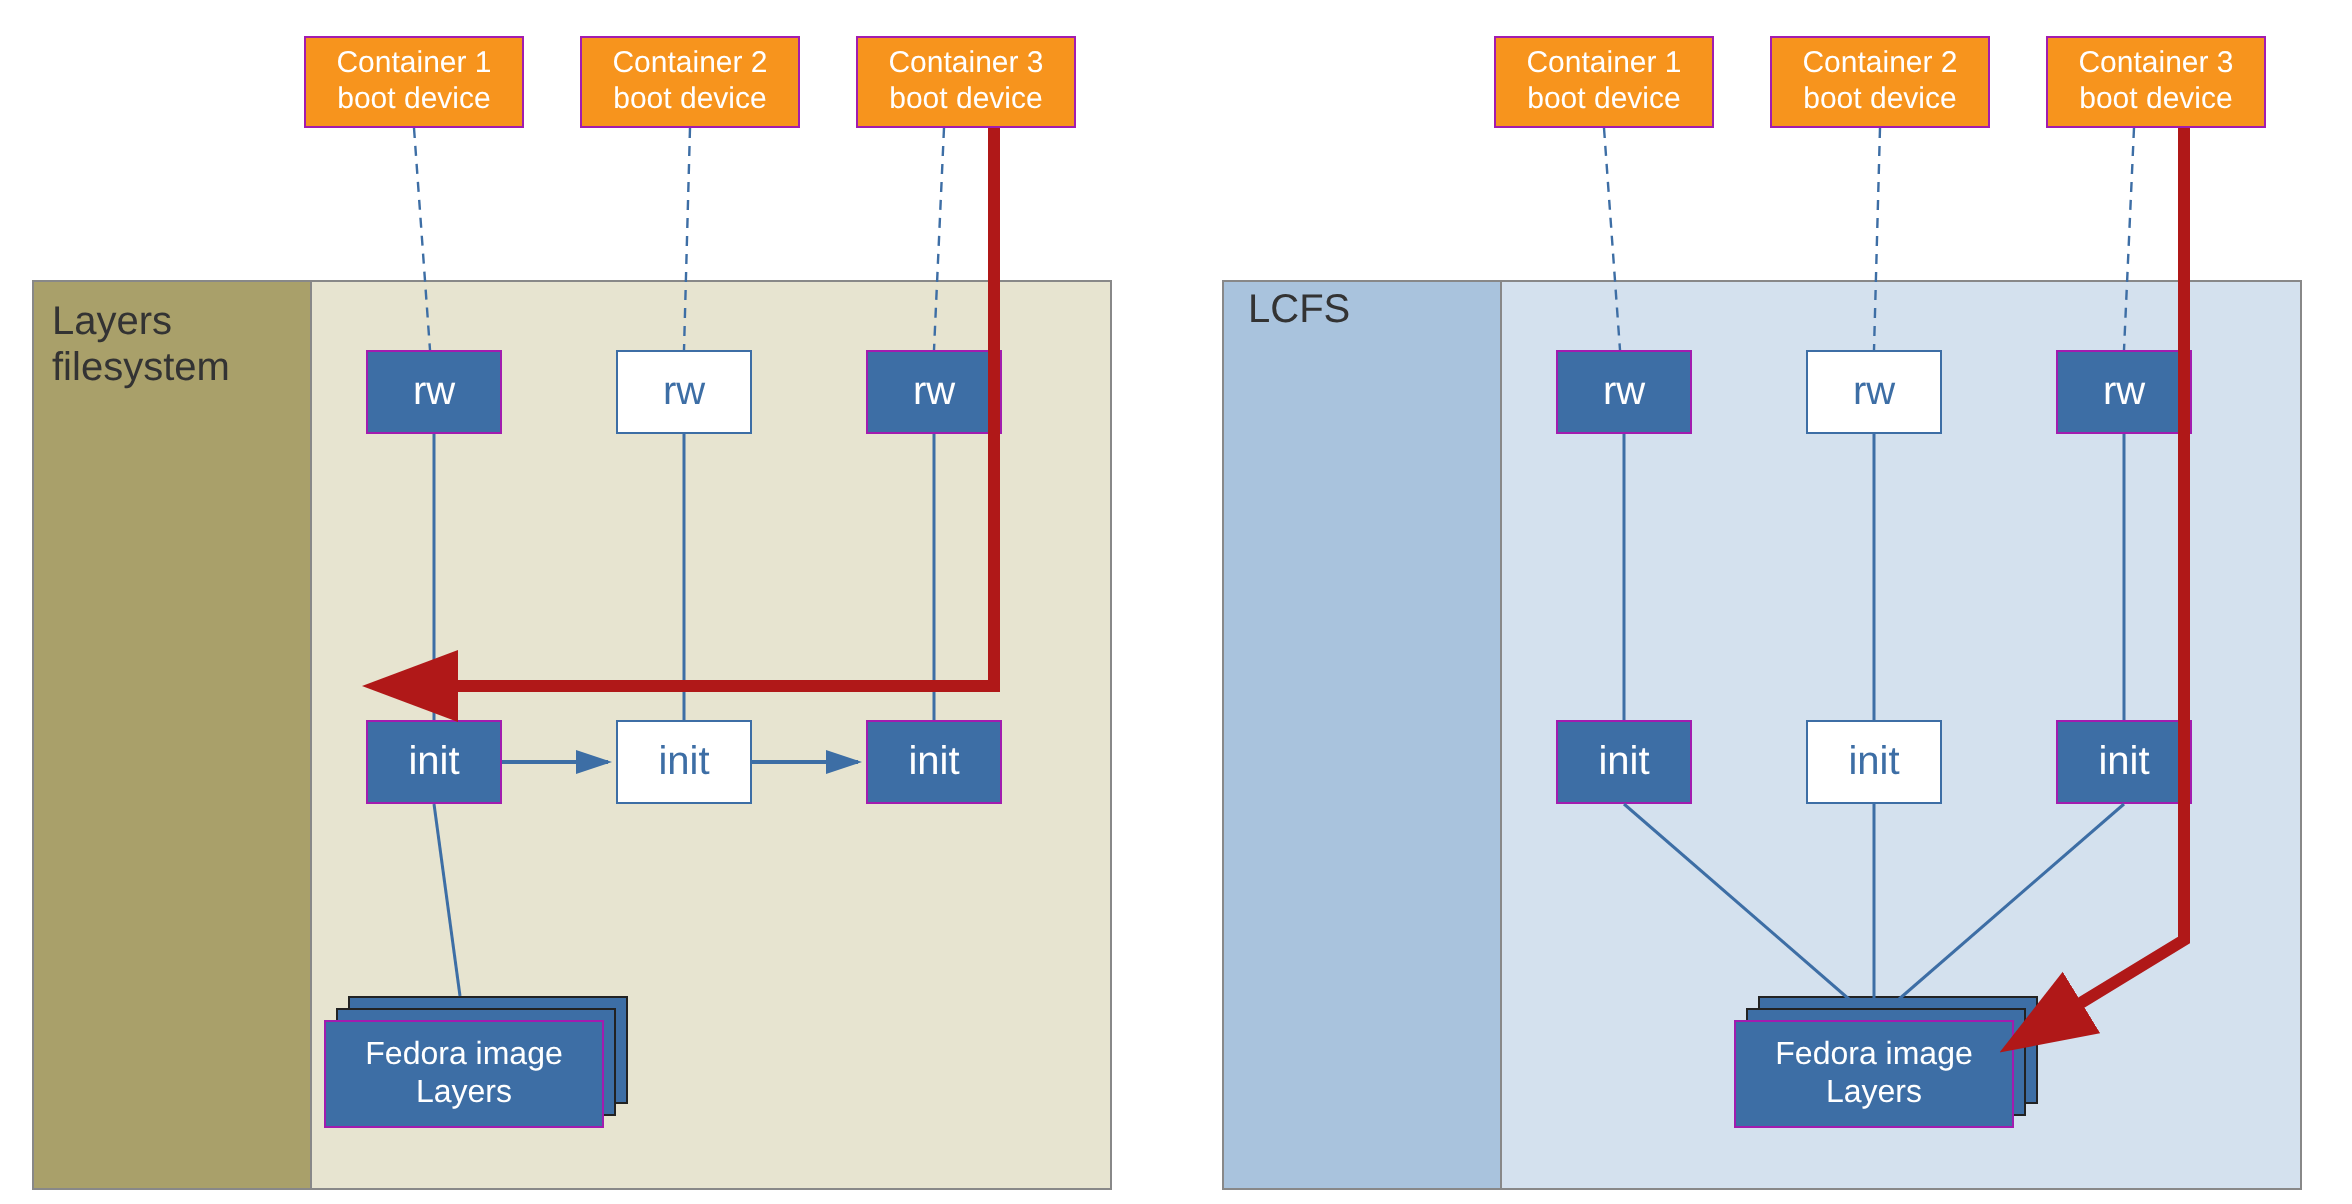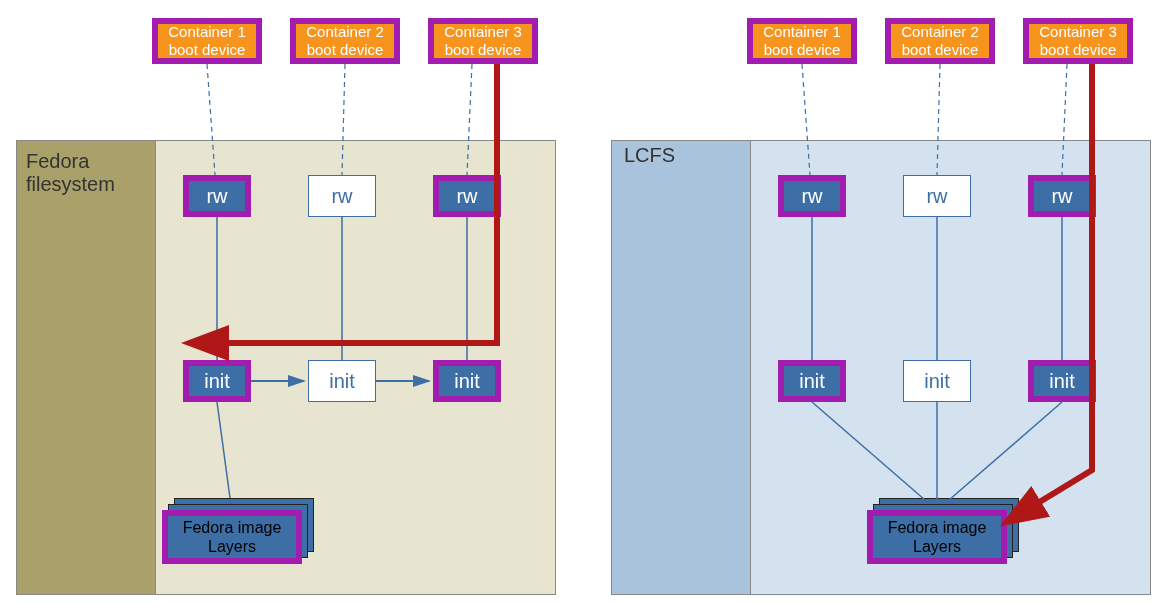--- a/index.html
+++ b/index.html
@@ -26,21 +26,21 @@
   .panel-right-inner {
     background: #d4e1ee;
   }
   .panel-label {
     position: absolute;
     font-size: 20px;
     color: #333;
   }
   .box {
     position: absolute;
-    border: 6px solid #a21caf;
+    border: 1px solid #a21caf;
     display: flex;
     align-items: center;
     justify-content: center;
     text-align: center;
     font-size: 16px;
     line-height: 1.2;
   }
   .orange-box {
     background: #f7941d;
     color: #fff;
@@ -58,37 +58,37 @@
     font-size: 20px;
     border: 1px solid #3d6ea5;
   }
   .stack-shadow {
     position: absolute;
     background: #3d6ea5;
     border: 1px solid #222;
   }
   .fedora-box {
     background: #3d6ea5;
-    color: #000000;
+    color: #ffffff;
     font-size: 16px;
     padding: 4px;
   }
   svg.overlay {
     position: absolute;
     top: 0;
     left: 0;
     pointer-events: none;
   }
 </style>
 </head>
 <body>
 
 <div class="panel panel-left-outer" style="left:16px; top:140px; width:540px; height:455px;"></div>
 <div class="panel panel-left-inner" style="left:155px; top:140px; width:401px; height:455px;"></div>
-<div class="panel-label" style="left:26px; top:150px; width:120px;">Fedora filesystem</div>
+<div class="panel-label" style="left:26px; top:150px; width:120px;">Layers filesystem</div>
 
 <div class="box orange-box" style="left:152px; top:18px; width:110px; height:46px;">Container 1 boot device</div>
 <div class="box orange-box" style="left:290px; top:18px; width:110px; height:46px;">Container 2 boot device</div>
 <div class="box orange-box" style="left:428px; top:18px; width:110px; height:46px;">Container 3 boot device</div>
 
 <div class="box blue-box" style="left:183px; top:175px; width:68px; height:42px;">rw</div>
 <div class="box white-box" style="left:308px; top:175px; width:68px; height:42px;">rw</div>
 <div class="box blue-box" style="left:433px; top:175px; width:68px; height:42px;">rw</div>
 
 <div class="box blue-box" style="left:183px; top:360px; width:68px; height:42px;">init</div>

